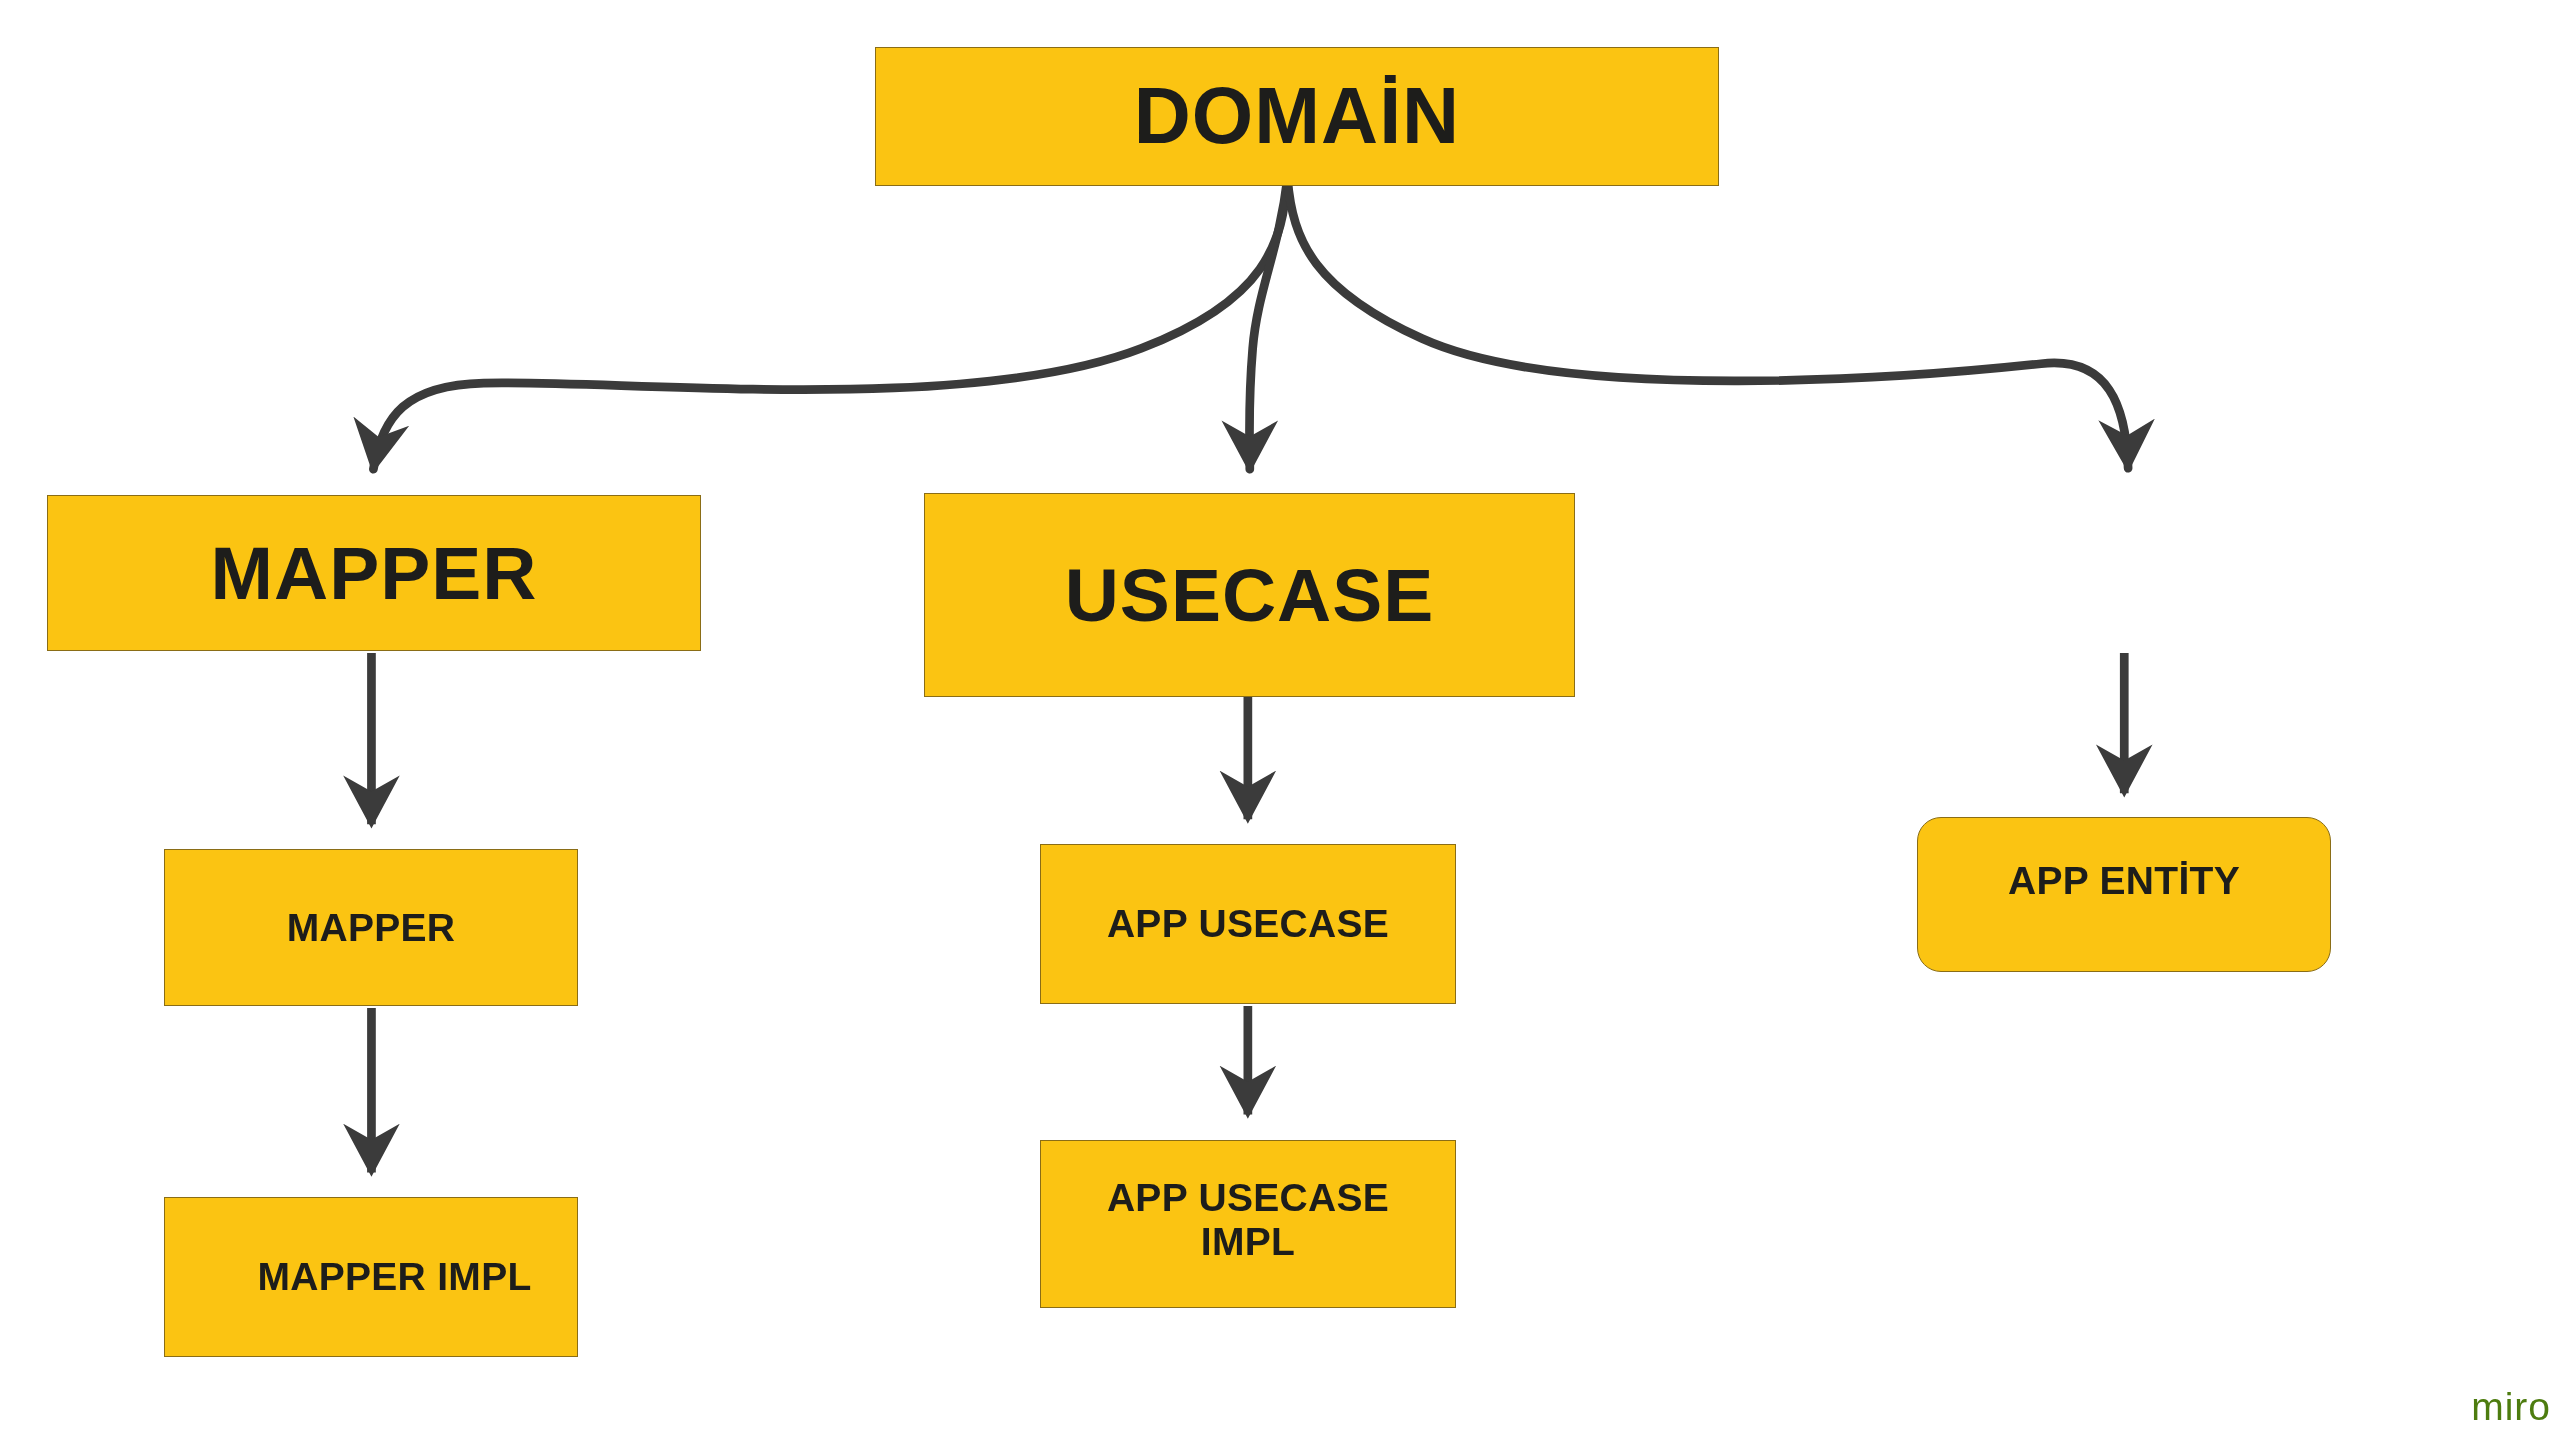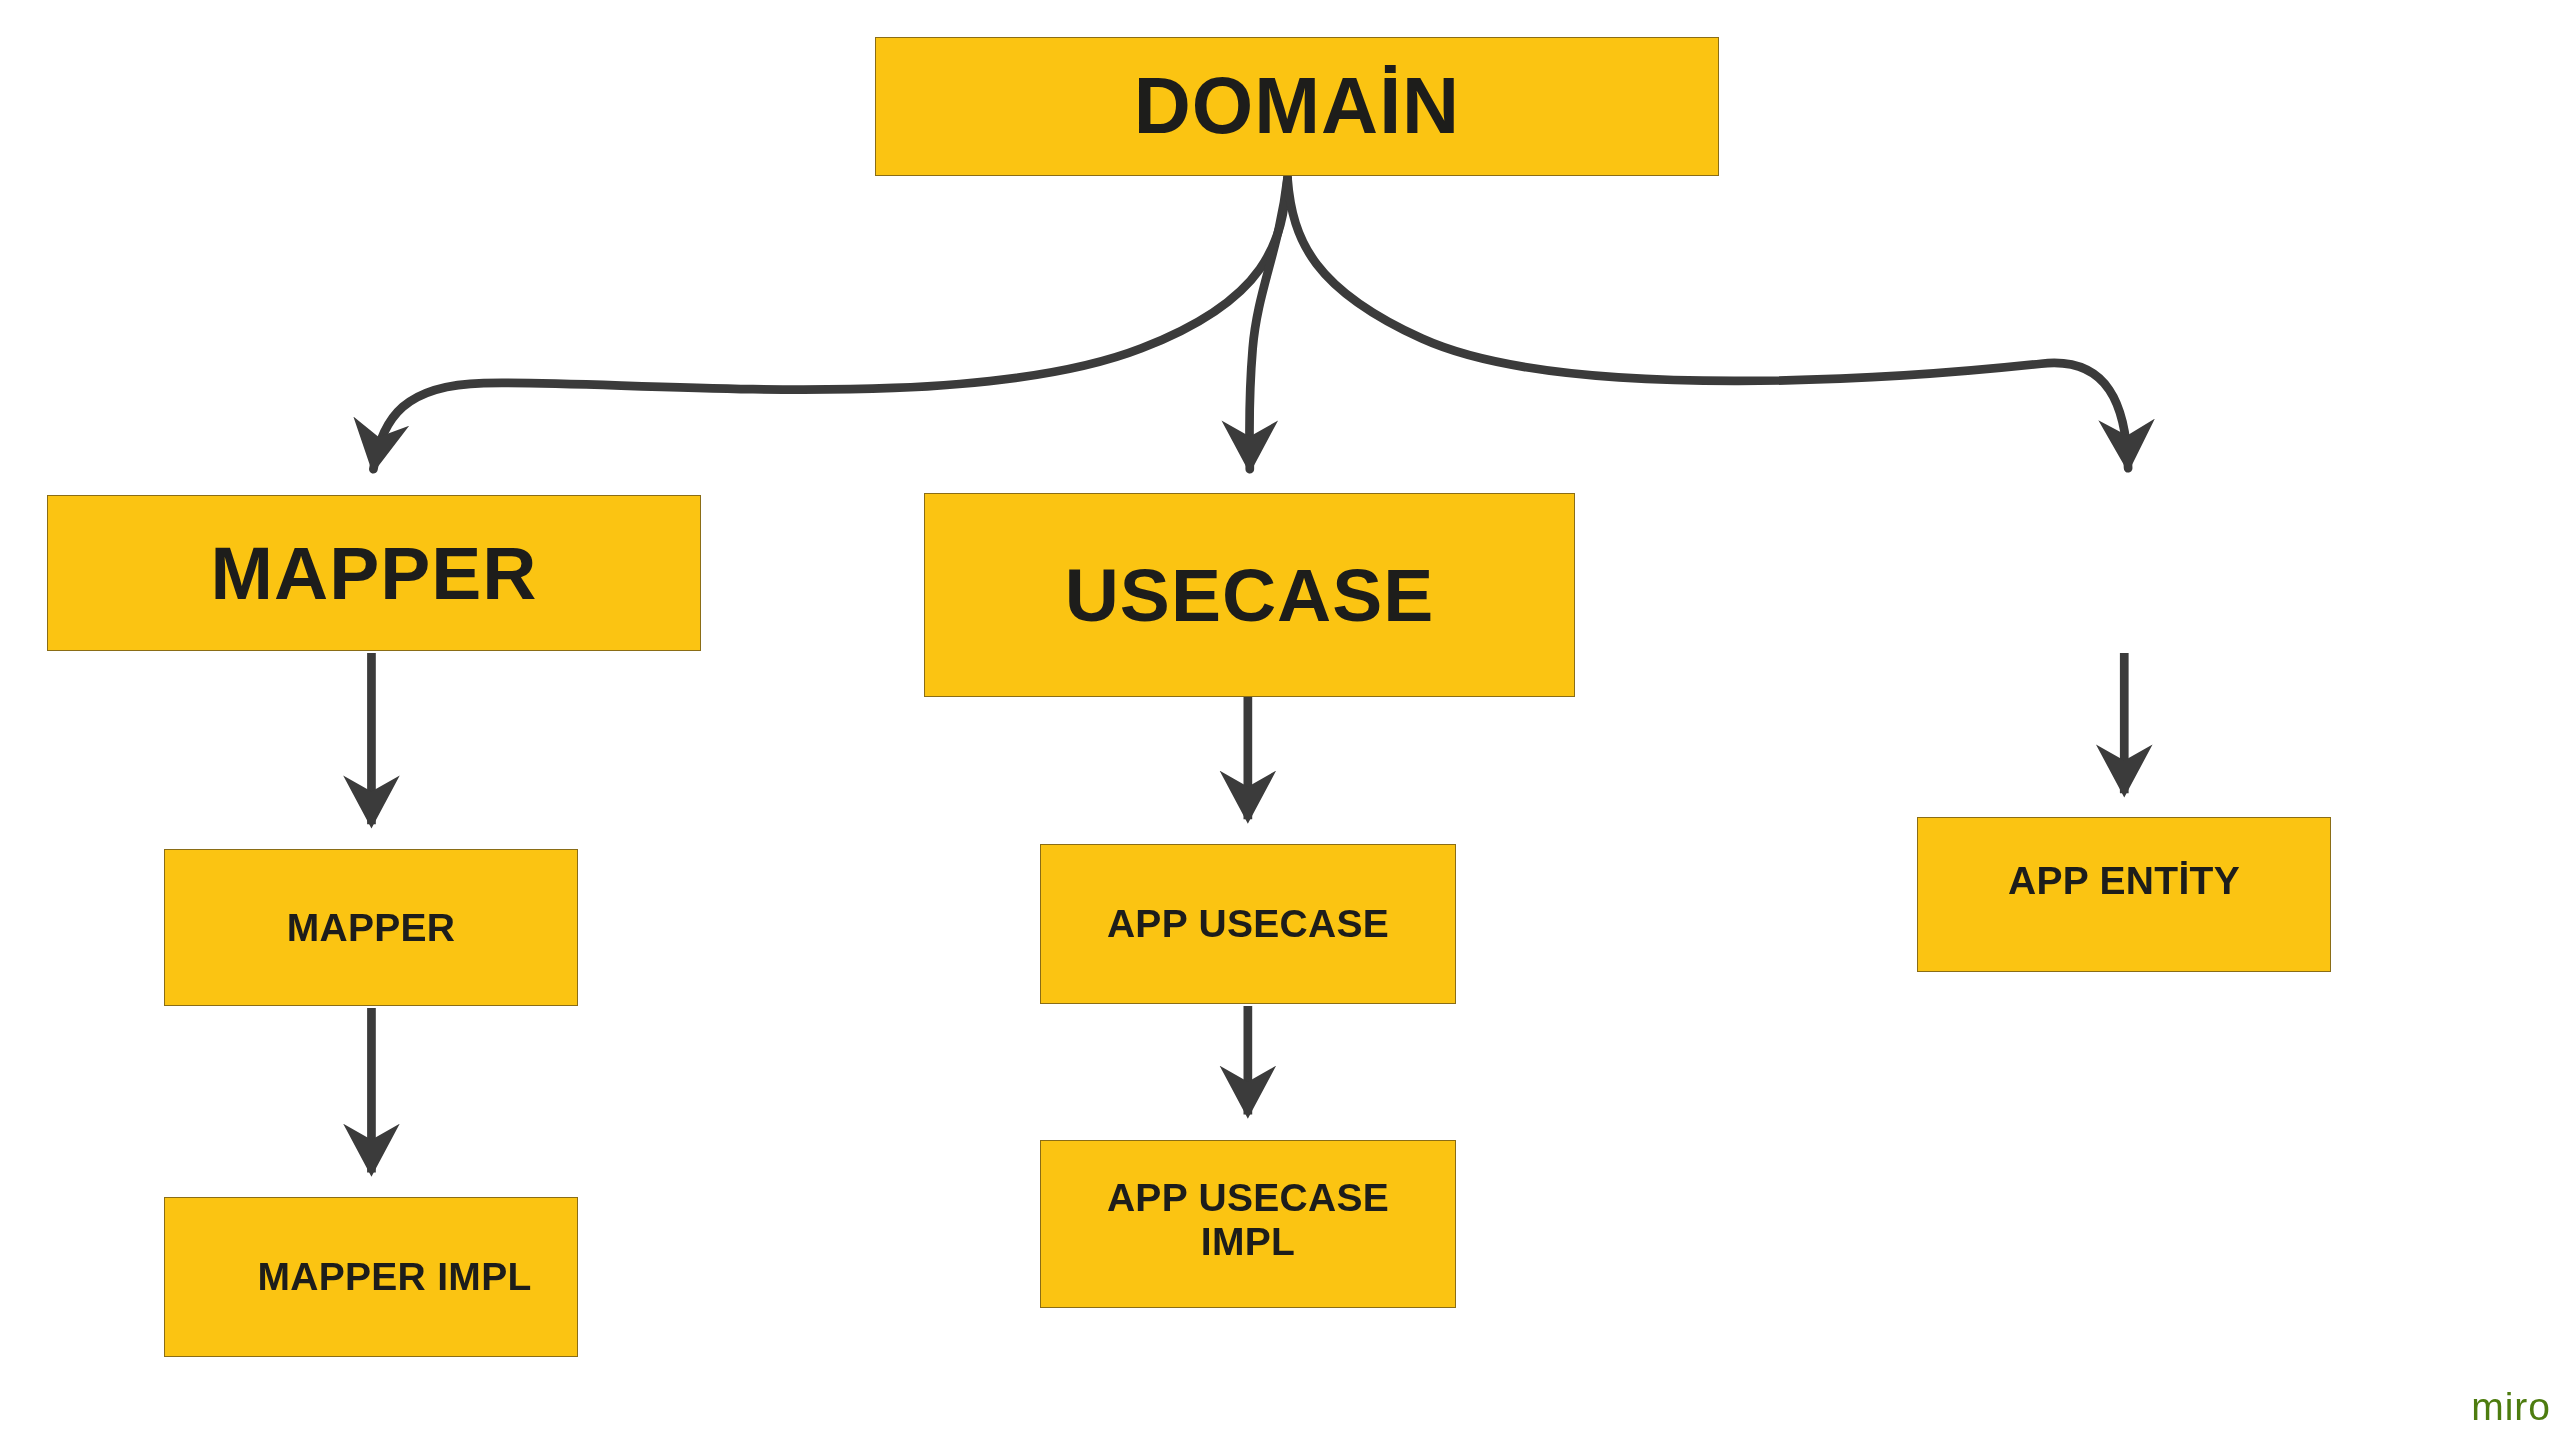--- a/index.html
+++ b/index.html
@@ -55,35 +55,37 @@
   }
 
   
   .node.big {
     font-weight: 700;
     font-size: 75px;
     letter-spacing: 1px;
   }
   .node.big.root {
     font-size: 79px;
+    margin-top: 10px;
   }
   
   .node.small {
     font-weight: 700;
     font-size: 39px;
     letter-spacing: 0.3px;
   }
   
   .node.small.top-text {
     align-items: flex-start;
     padding-top: 35px;
   }
   .node.small.raise-text {
     align-items: flex-start;
     padding-top: 41px;
+    border-radius: 24px;
   }
 
   
   #watermark {
     position: absolute;
     z-index: 3;
     right: 25px;
     bottom: 23px;
     font-size: 39px;
     font-weight: 400;

